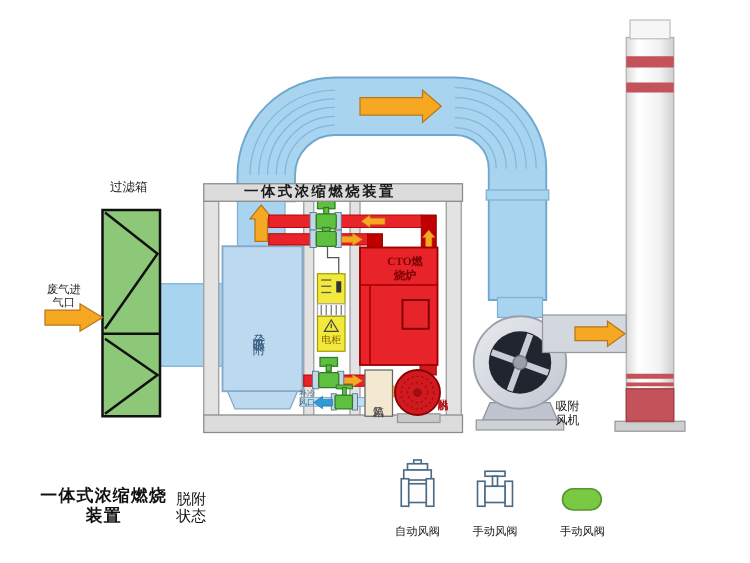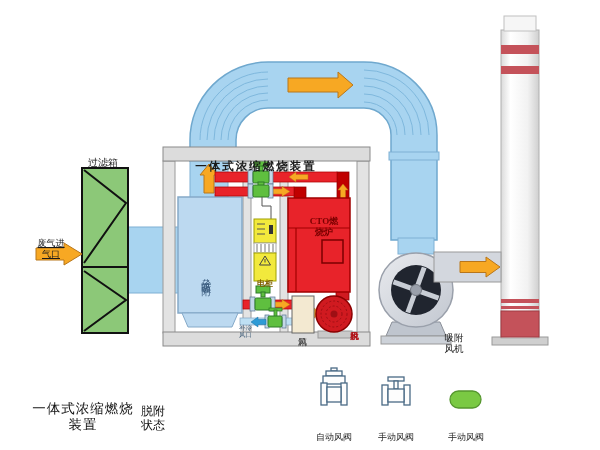--- a/index.html
+++ b/index.html
@@ -1,27 +1,27 @@
 <!DOCTYPE html>
 <html><head>
 <meta charset="utf-8">
 <style>
   html,body{margin:0;padding:0;background:#ffffff;}
   #canvas{position:relative;width:600px;height:450px;background:#ffffff;overflow:hidden;
           font-family:"Liberation Serif","DejaVu Serif",serif;}
   #shapes{position:absolute;left:0;top:0;}
   .lbl{position:absolute;color:#1a1a1a;text-align:center;line-height:1.18;
-       font-family:"Liberation Serif","DejaVu Serif",serif;margin-top:12px;}
+       font-family:"Liberation Serif","DejaVu Serif",serif;}
   .vert{writing-mode:vertical-rl;text-orientation:upright;}
   .banner-title{font-size:11.5px;font-weight:bold;letter-spacing:2px;}
-  .small{font-size:9px;text-decoration:underline;}
+  .small{font-size:9px;}
   .tiny{font-size:6.5px;line-height:1.1;color:#44607a;}
   .maroon{color:#7b0000;font-weight:bold;}
   .redtxt{color:#b01015;}
-  .caption{font-size:13.5px;letter-spacing:1px;color:#111;}
+  .caption{font-size:13.5px;letter-spacing:1px;color:#111;font-weight:bold;}
   .status{font-size:12px;color:#111;}
   .legend-lbl{font-size:9px;color:#222;}
 </style>
 </head>
 <body>
 
 <div id="canvas">
 
 <svg id="shapes" width="600" height="450" viewBox="0 0 600 450">
   <defs>
@@ -245,21 +245,21 @@
   <span>气口</span>
 </div>
 
 <div class="lbl vert" style="left:200px;top:226px;height:74px;font-size:10px;letter-spacing:2px;color:#3c5e80;">分子筛吸附</div>
 
 <div class="lbl maroon" style="left:288px;top:204px;width:72px;font-size:9px;">
   <span>CTO燃</span><br>
   <span>烧炉</span>
 </div>
 
-<div class="lbl" style="left:254px;top:267px;width:22px;font-size:8px;color:#806000;font-weight:bold;">电柜</div>
+<div class="lbl" style="left:254px;top:267px;width:22px;font-size:8px;color:#806000;">电柜</div>
 
 <div class="lbl vert" style="left:297px;top:305px;height:26px;font-size:9px;color:#444;">风箱</div>
 
 <div class="lbl vert redtxt" style="left:350px;top:293px;height:40px;font-size:8.5px;">脱附风机</div>
 
 <div class="lbl" style="left:440px;top:321px;width:28px;font-size:9.5px;">
   <span>吸附</span><br>
   <span>风机</span>
 </div>
 

